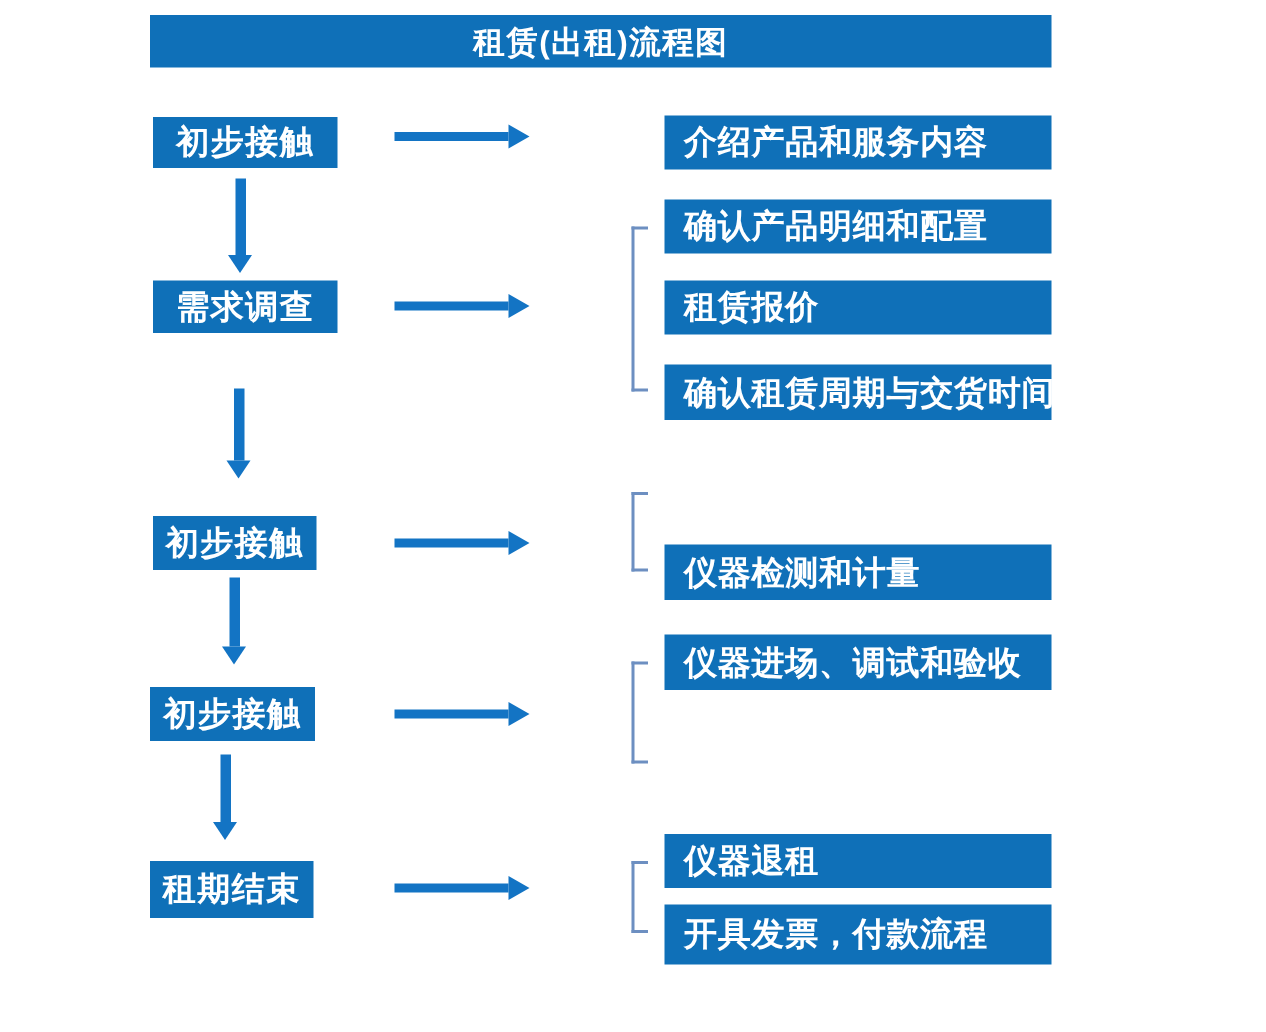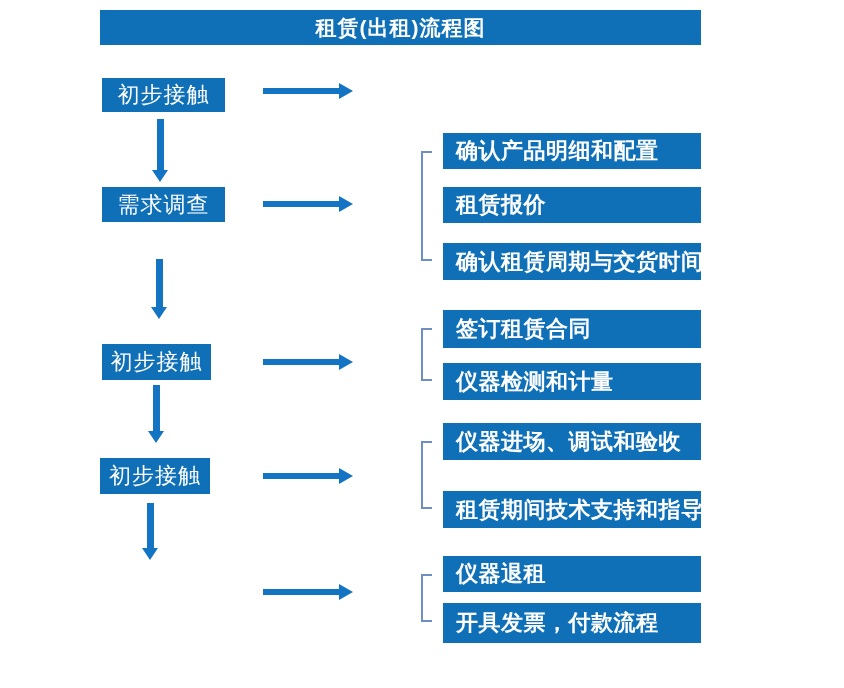--- a/index.html
+++ b/index.html
@@ -27,21 +27,21 @@
     display: flex;
     align-items: center;
     justify-content: center;
     letter-spacing: 1px;
   }
   .step {
     position: absolute;
     background: var(--box, #0f70b8);
     color: var(--text, #fff);
     font-size: 22px;
-    font-weight: normal;
+    font-weight: bold;
     display: flex;
     align-items: center;
     justify-content: center;
     letter-spacing: 1px;
     white-space: nowrap;
   }
   .output {
     position: absolute;
     left: 443px;
     width: 258px;
@@ -103,20 +103,21 @@
 <body>
 
 <div class="canvas">
 
   <div class="title-bar">租赁(出租)流程图</div>
 
   <div class="step" style="left:102px;top:78px;width:123px;height:34px">初步接触</div>
   <div class="step" style="left:102px;top:187px;width:123px;height:35px">需求调查</div>
   <div class="step" style="left:102px;top:344px;width:109px;height:36px">初步接触</div>
   <div class="step" style="left:100px;top:458px;width:110px;height:36px">初步接触</div>
+  <div class="step" style="left:100px;top:574px;width:109px;height:38px">租期结束</div>
 
   <div class="v-arrow" style="left:152px;top:119px;height:63px">
     <span class="shaft"></span>
     <span class="head"></span>
   </div>
   <div class="v-arrow" style="left:151px;top:259px;height:60px">
     <span class="shaft"></span>
     <span class="head"></span>
   </div>
   <div class="v-arrow" style="left:148px;top:385px;height:58px">
@@ -147,27 +148,26 @@
   <div class="h-arrow" style="left:263px;top:584px">
     <span class="shaft"></span>
     <span class="head"></span>
   </div>
 
   <div class="bracket" style="top:151px;height:110px"></div>
   <div class="bracket" style="top:328px;height:53px"></div>
   <div class="bracket" style="top:441px;height:68px"></div>
   <div class="bracket" style="top:574px;height:48px"></div>
 
+  <div class="output" style="top:77px;height:36px">介绍产品和服务内容</div>
 
   <div class="output" style="top:187px;height:36px">租赁报价</div>
   <div class="output" style="top:133px;height:36px">确认产品明细和配置</div>
   <div class="output" style="top:243px;height:37px">确认租赁周期与交货时间</div>
 
-  <div class="output" style="top:310px;height:38px">签订租赁合同</div>
   <div class="output" style="top:423px;height:37px">仪器进场、调试和验收</div>
 
   <div class="output" style="top:363px;height:37px">仪器检测和计量</div>
-  <div class="output" style="top:491px;height:37px">租赁期间技术支持和指导</div>
 
   <div class="output" style="top:556px;height:36px">仪器退租</div>
   <div class="output" style="top:603px;height:40px">开具发票，付款流程</div>
 
 </div>
 
 </body></html>

